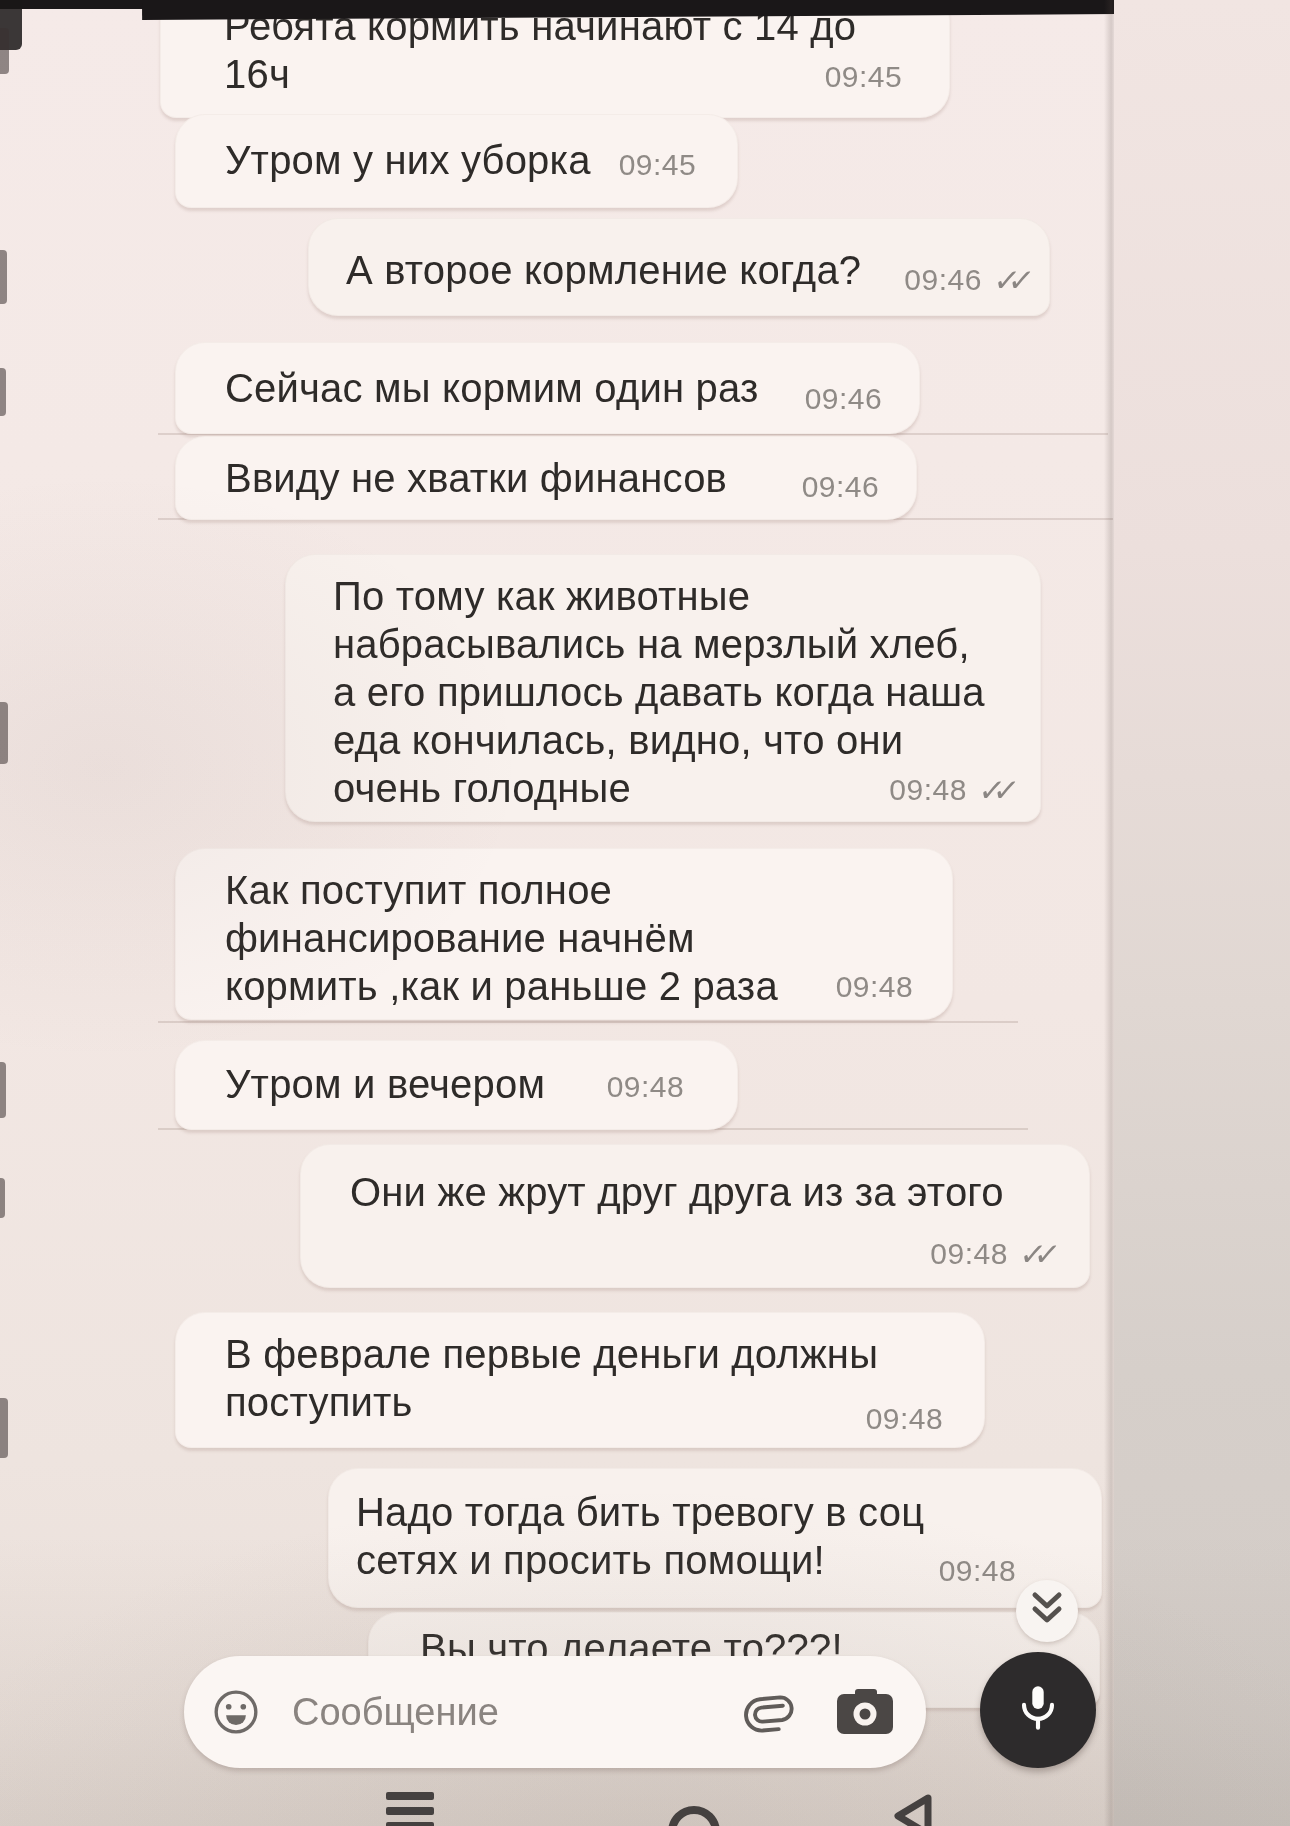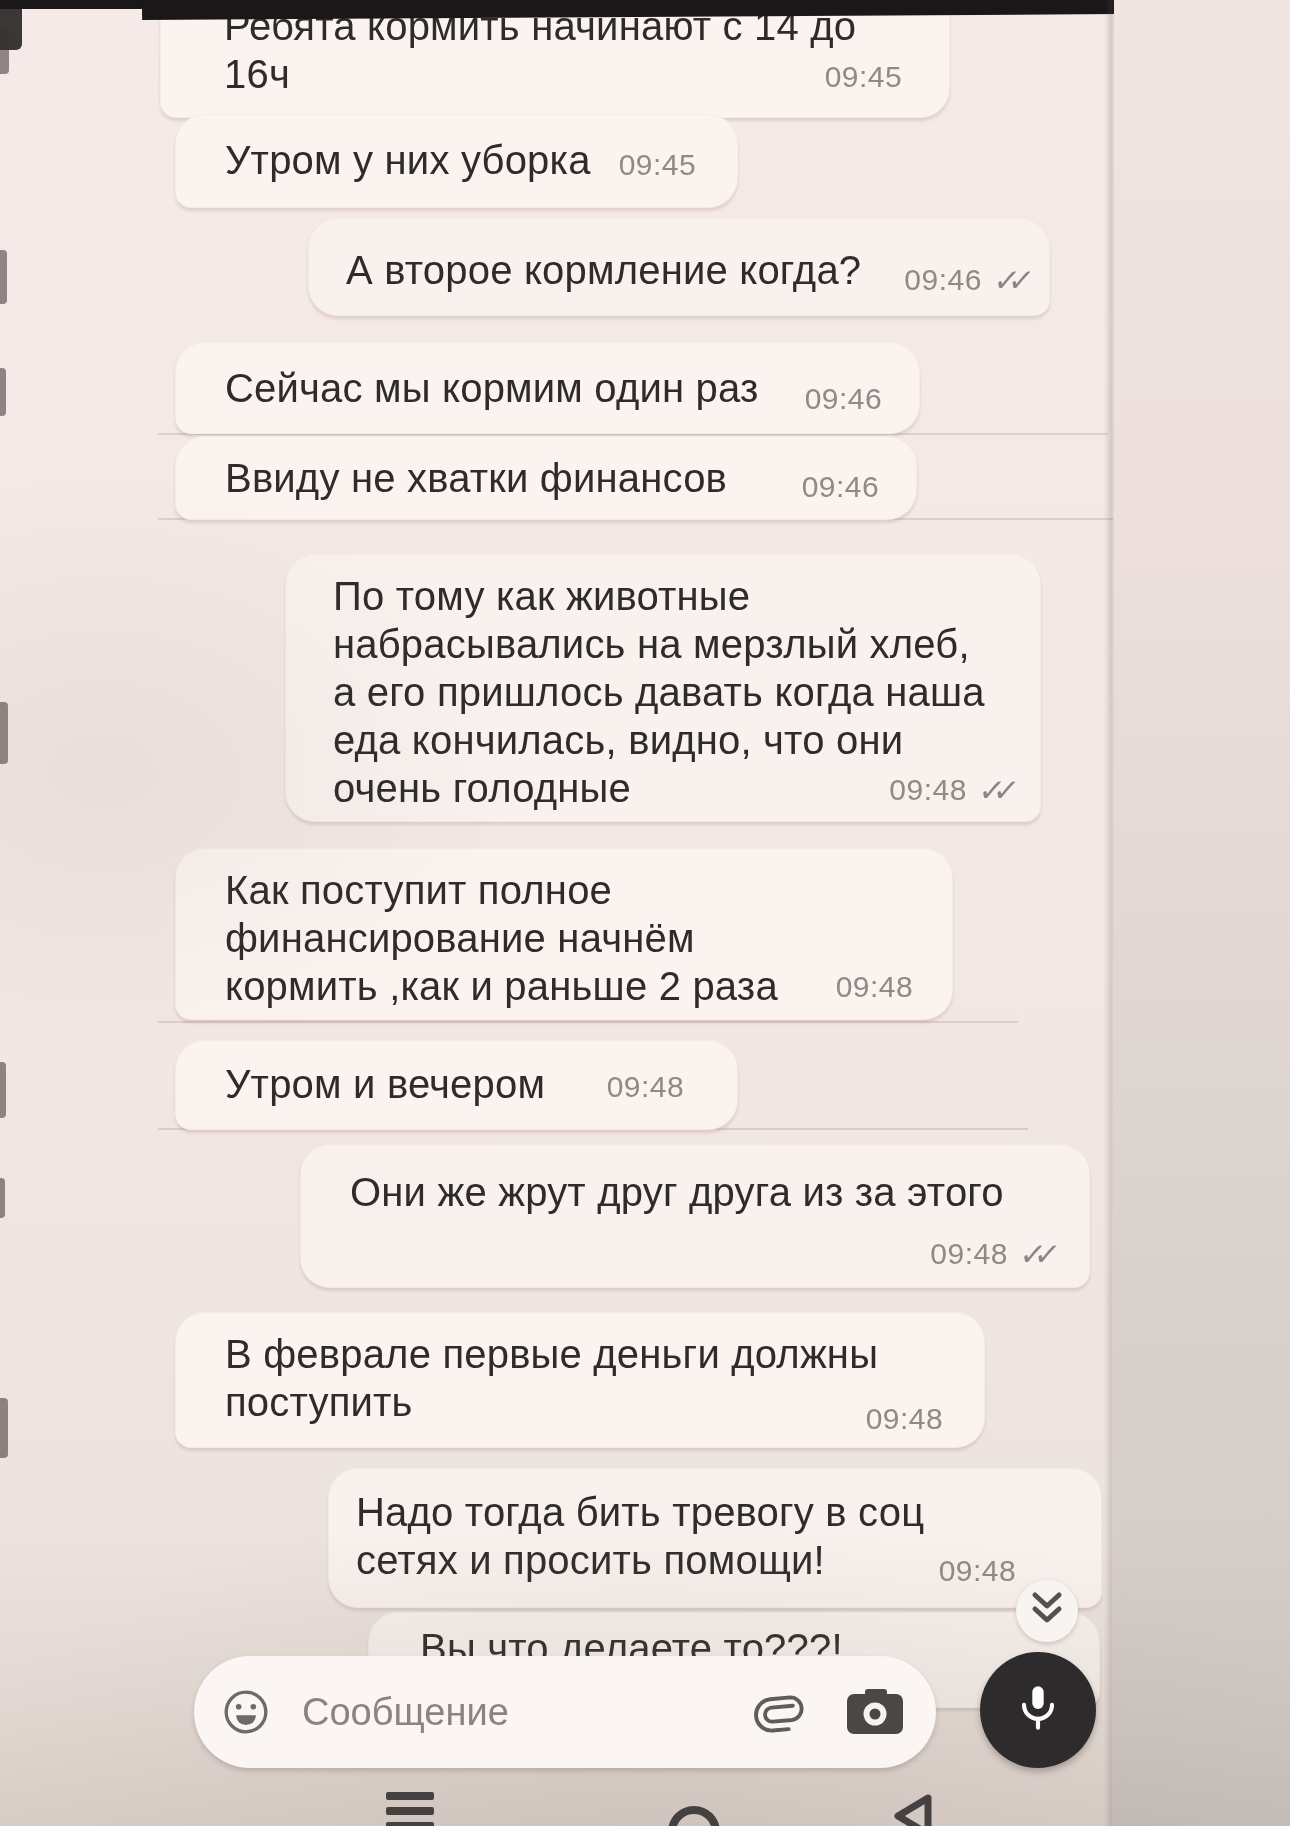--- a/index.html
+++ b/index.html
@@ -30,21 +30,21 @@
   .edge-mark{position:absolute;left:0;background:#3a3231;opacity:.55;border-radius:0 4px 4px 0;z-index:7;}
   .fold{position:absolute;top:0;height:100%;z-index:9;pointer-events:none;}
   .wash{position:absolute;inset:0;z-index:10;pointer-events:none;
     background:
       radial-gradient(600px 420px at 8% 42%, rgba(120,95,90,.07), transparent 70%),
       radial-gradient(1000px 500px at 50% 102%, rgba(140,130,120,.14), transparent 75%),
       linear-gradient(180deg, rgba(0,0,0,0) 84%, rgba(120,110,100,.08) 94%, rgba(115,105,95,.14) 100%);
   }
   
   .input-pill{
-    position:absolute;left:194px;top:1656px;width:742px;height:112px;
+    position:absolute;left:184px;top:1656px;width:742px;height:112px;
     background:#fbf6f3;border-radius:56px;z-index:12;
     box-shadow:0 3px 5px rgba(120,100,92,.30);
   }
   .input-pill input{
     position:absolute;left:106px;top:20px;width:420px;height:70px;
     border:none;outline:none;background:transparent;
     font-family:"Liberation Sans","DejaVu Sans",sans-serif;
     font-size:38px;color:#8a8480;
   }
   .input-pill input::placeholder{color:#8a8480;opacity:1;}

